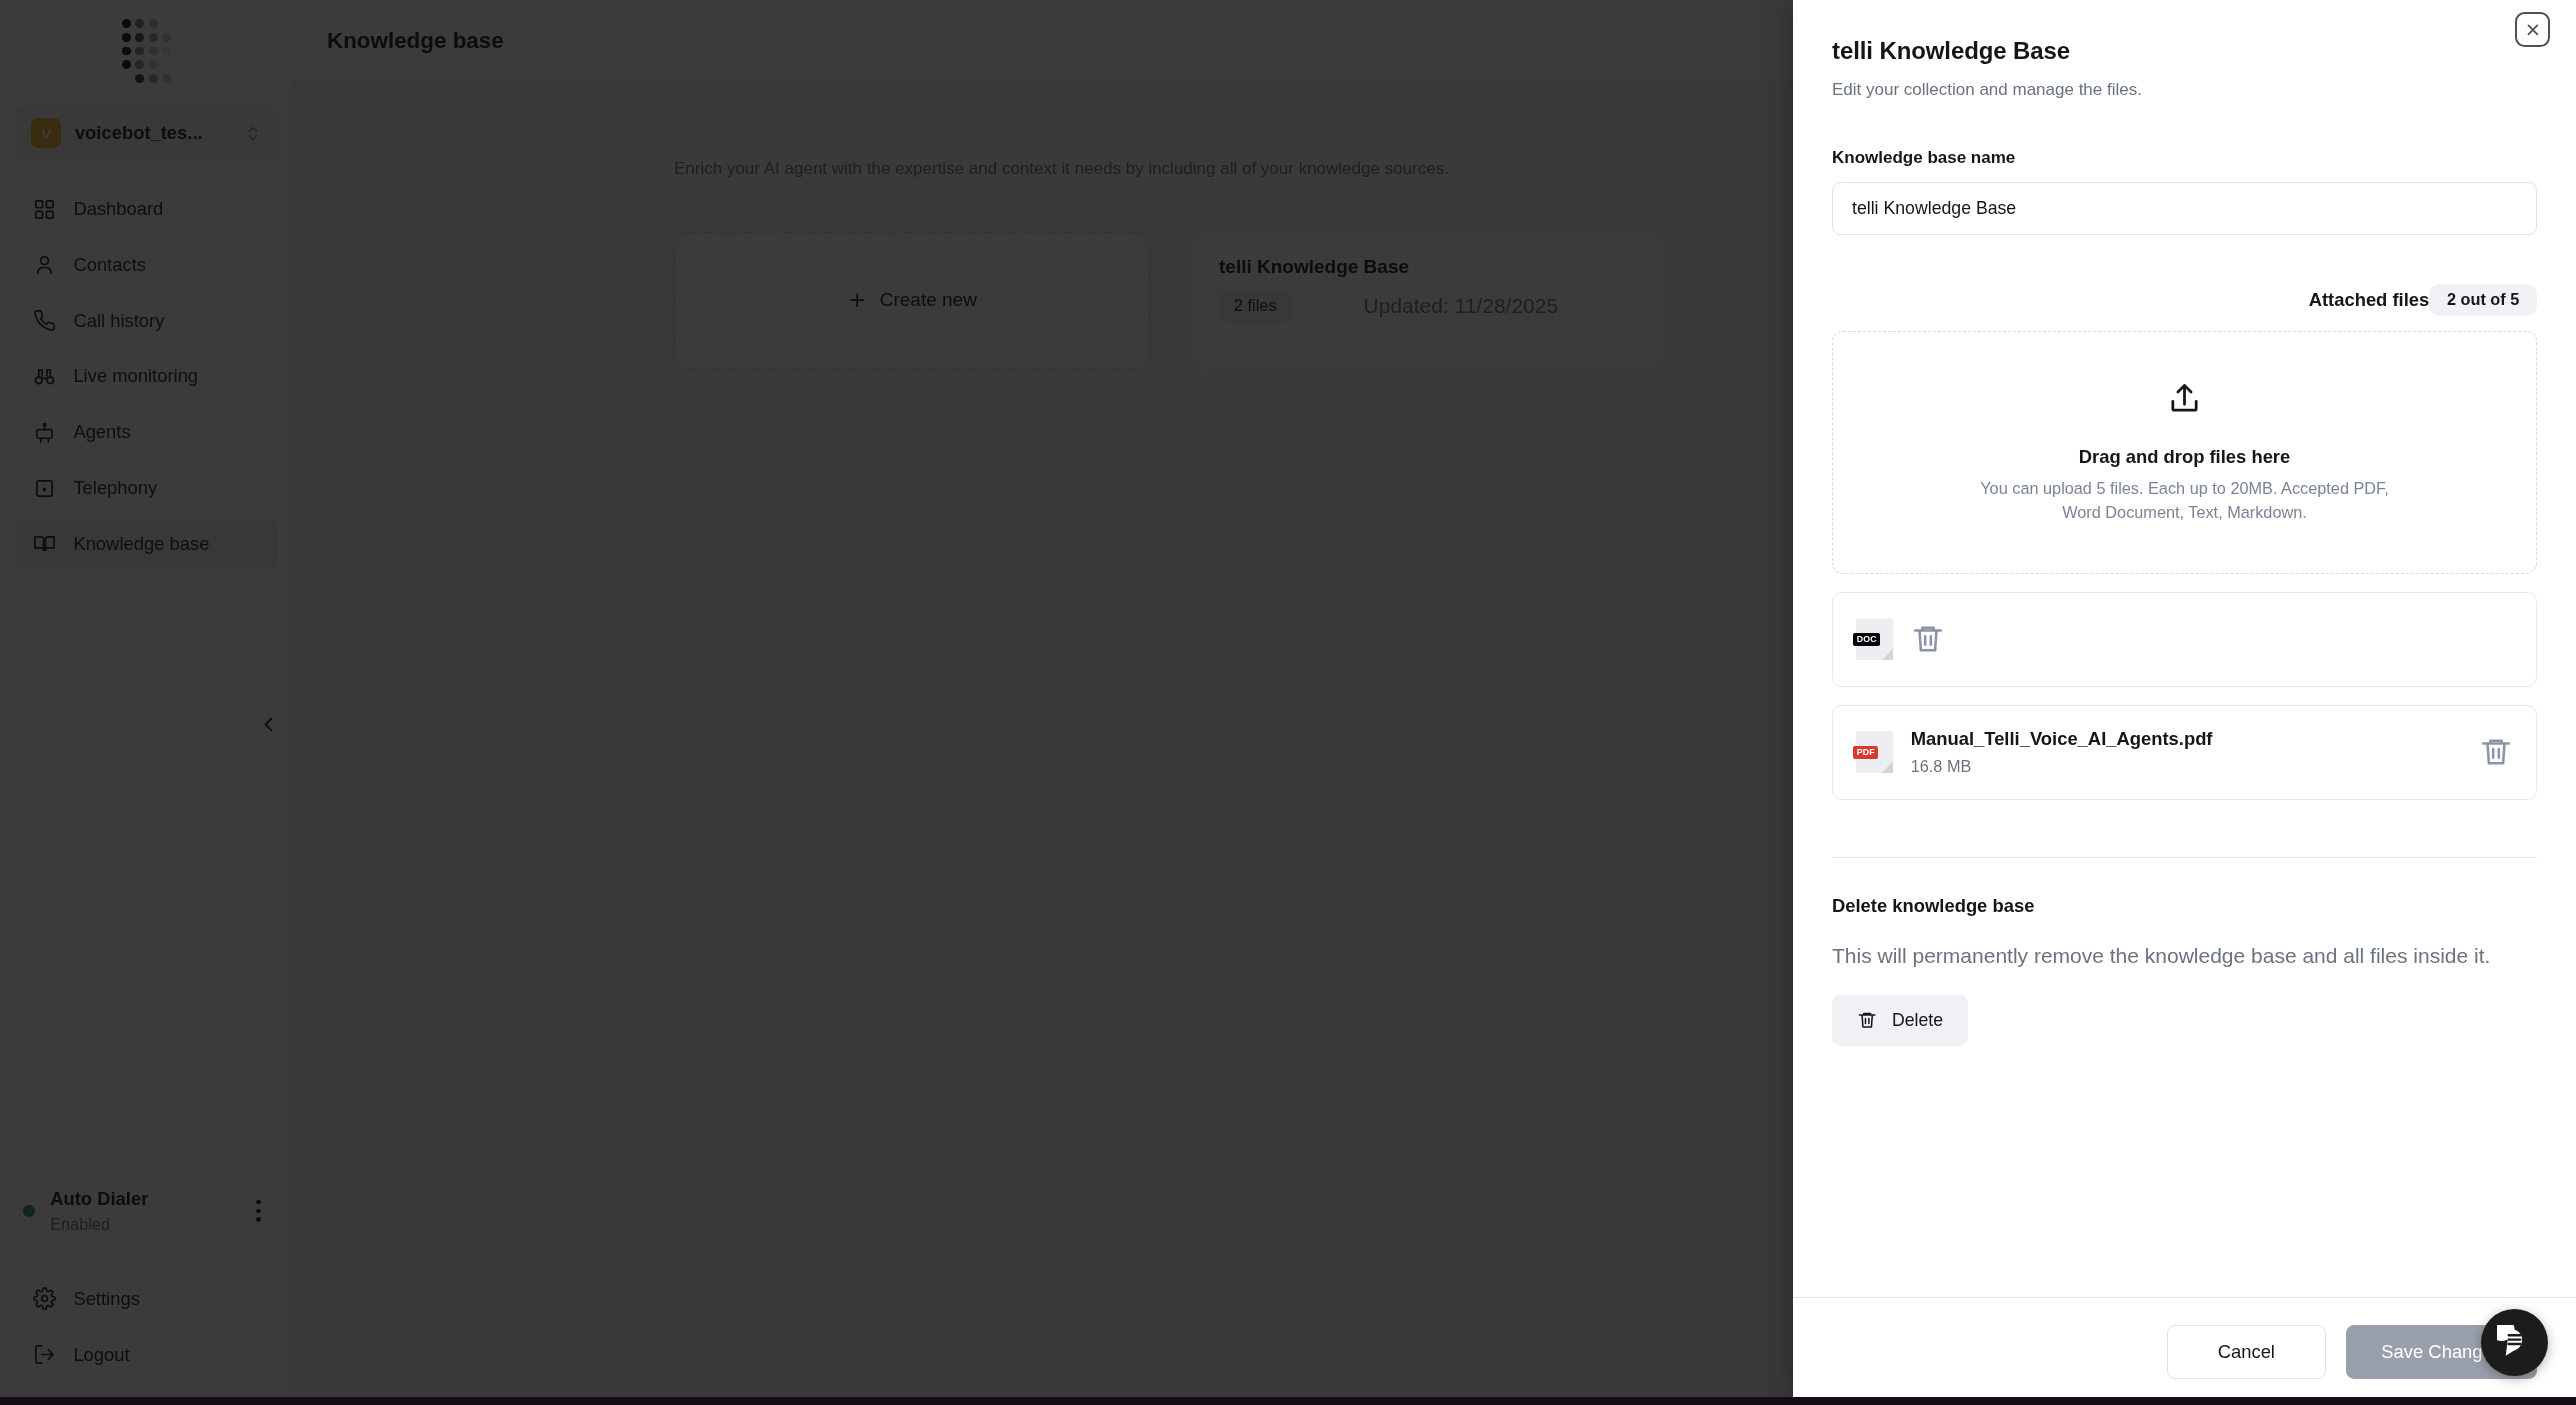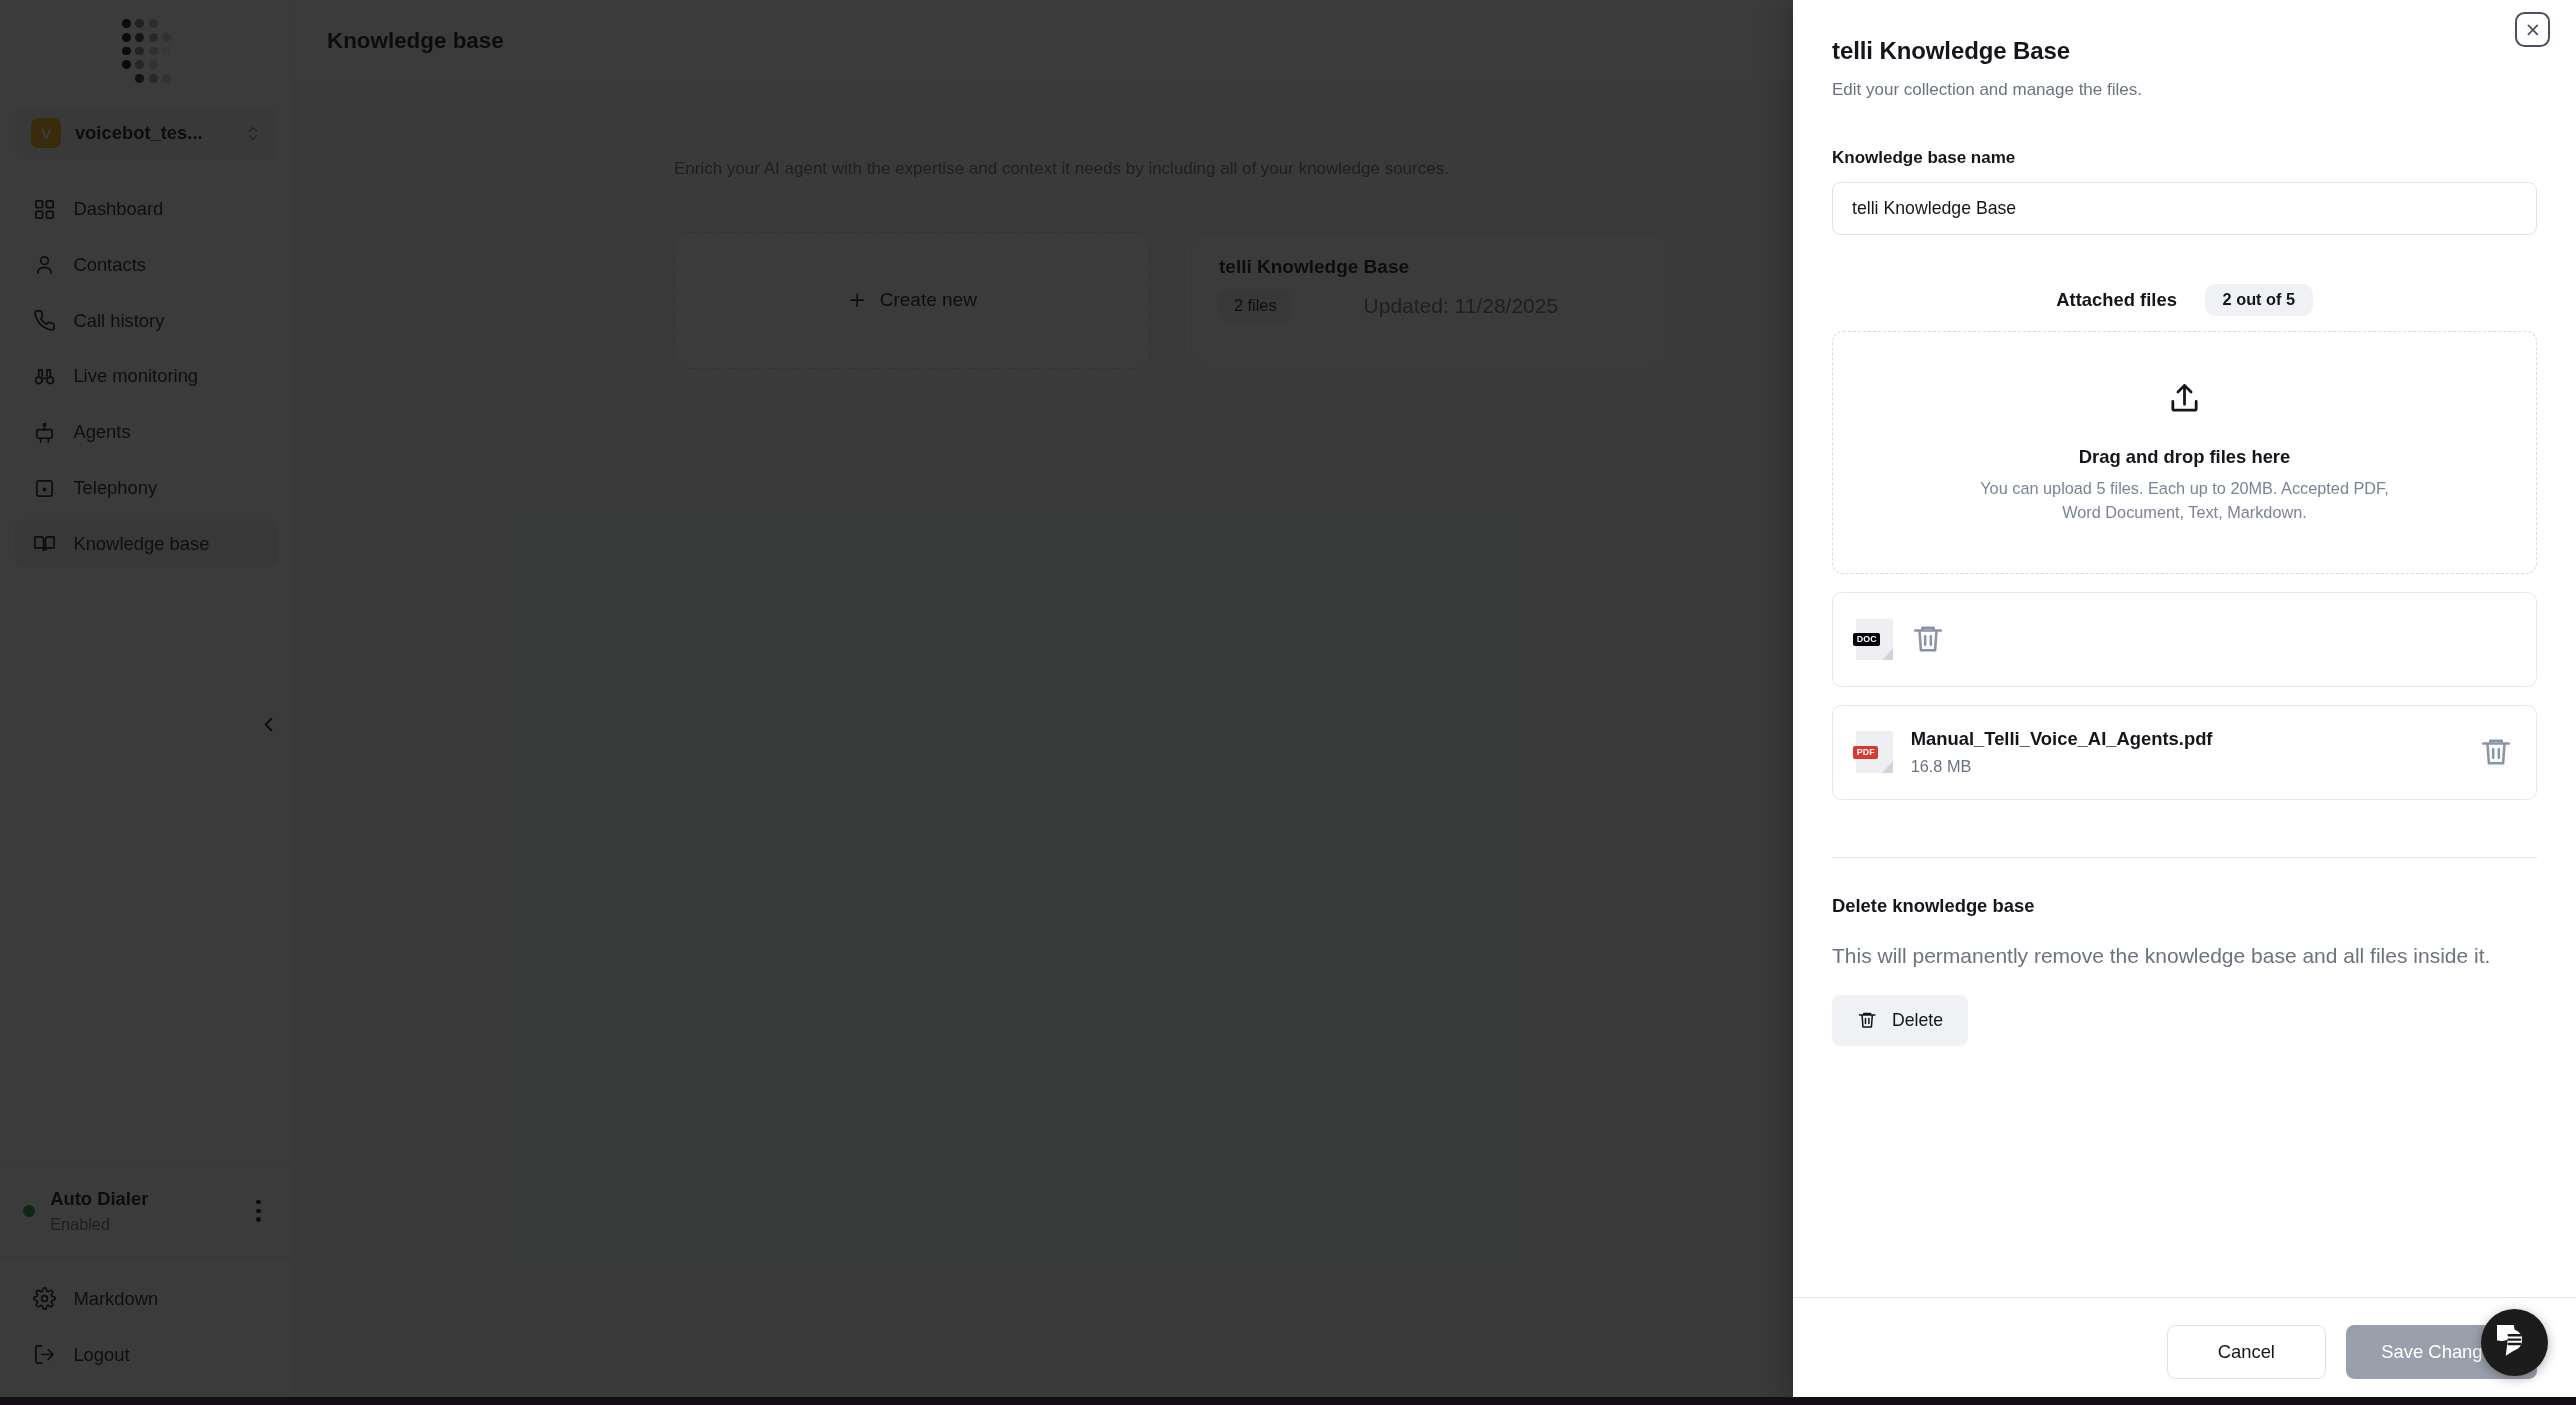--- a/index.html
+++ b/index.html
@@ -107,21 +107,21 @@
     display:flex; align-items:center; justify-content:center; cursor:pointer; background:#fff;
   }
 
   .field-label { font-size:17px; font-weight:600; color:#14161b; margin-top:48px; }
   .text-input {
     margin-top:13.6px; width:100%; height:53px; border:0.7px solid #dde1e9; border-radius:8.2px;
     padding:0 19px; font-size:17.7px; color:#14161b; font-family:"Liberation Sans", sans-serif;
     background:#fff; outline:none;
   }
 
-  .sec-head { display:flex; align-items:center; justify-content:center; margin-top:49px;gap:28px; }
+  .sec-head { display:flex; align-items:center; justify-content:flex-end; margin-top:49px; }
   .sec-title { font-size:18.4px; font-weight:700; color:#14161b; }
   .count-badge { background:#eff1f5; border-radius:11px; padding:6.8px 17.7px; font-size:16.3px;
                  font-weight:600; color:#14161b; }
 
   .dropzone {
     margin-top:15px; border:1.4px dashed #d4d9e3; border-radius:11px; height:243px;
     display:flex; flex-direction:column; align-items:center; justify-content:center;
     text-align:center; cursor:pointer; background:#fff;
   }
   .dz-icon { color:#14161b; margin-bottom:30px; }
@@ -300,21 +300,21 @@
             <i></i>
           </div>
       </div>
 
       <div class="bottom-nav">
         <div class="nav-item">
           <svg class="nav-ico" viewBox="0 0 24 24" fill="none" stroke="currentColor" stroke-width="1.8">
               <circle cx="12" cy="12" r="3"></circle>
               <path d="M19.4 15a1.6 1.6 0 0 0 .3 1.8l.1.1a2 2 0 1 1-2.8 2.8l-.1-.1a1.6 1.6 0 0 0-1.8-.3 1.6 1.6 0 0 0-1 1.5V21a2 2 0 1 1-4 0v-.1A1.6 1.6 0 0 0 9 19.4a1.6 1.6 0 0 0-1.8.3l-.1.1a2 2 0 1 1-2.8-2.8l.1-.1a1.6 1.6 0 0 0 .3-1.8 1.6 1.6 0 0 0-1.5-1H3a2 2 0 1 1 0-4h.1A1.6 1.6 0 0 0 4.6 9a1.6 1.6 0 0 0-.3-1.8l-.1-.1a2 2 0 1 1 2.8-2.8l.1.1A1.6 1.6 0 0 0 9 4.6h.1A1.6 1.6 0 0 0 10 3.1V3a2 2 0 1 1 4 0v.1a1.6 1.6 0 0 0 1 1.5 1.6 1.6 0 0 0 1.8-.3l.1-.1a2 2 0 1 1 2.8 2.8l-.1.1a1.6 1.6 0 0 0-.3 1.8v.1a1.6 1.6 0 0 0 1.5 1H21a2 2 0 1 1 0 4h-.1a1.6 1.6 0 0 0-1.5 1z"></path>
             </svg>
-          <span>Markdown</span>
+          <span>Settings</span>
         </div>
         <div class="nav-item">
           <svg class="nav-ico" viewBox="0 0 24 24" fill="none" stroke="currentColor" stroke-width="1.8" stroke-linecap="round" stroke-linejoin="round">
               <path d="M9 21H5a2 2 0 0 1-2-2V5a2 2 0 0 1 2-2h4M16 17l5-5-5-5M21 12H9"></path>
             </svg>
           <span>Logout</span>
         </div>
       </div>
     </div>
 

